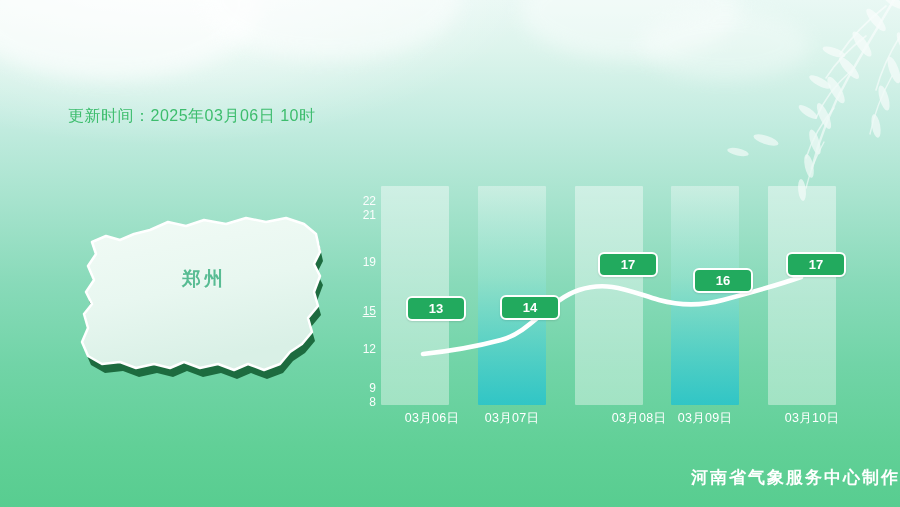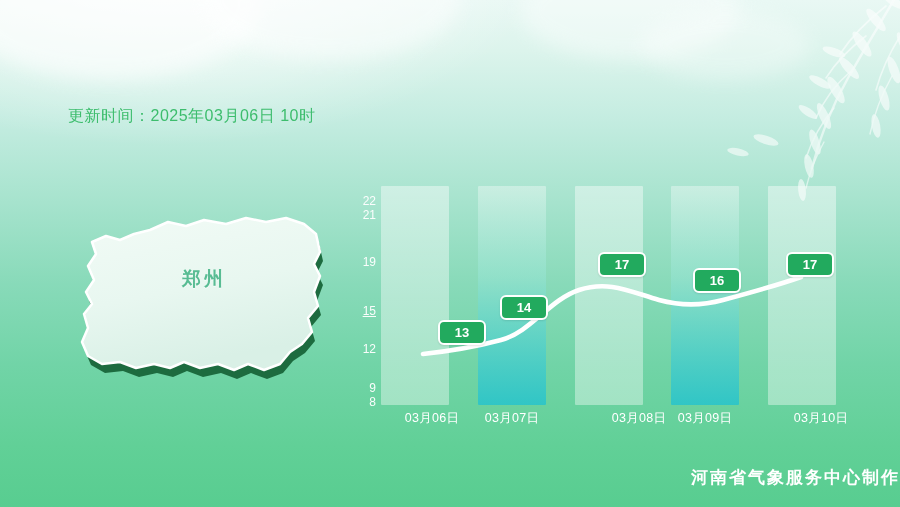--- a/index.html
+++ b/index.html
@@ -60,21 +60,21 @@
   .bar.light{background:linear-gradient(to bottom, rgba(255,255,255,.42) 0%, rgba(255,255,255,.40) 55%, rgba(255,255,255,.38) 100%);}
   .bar.accent{background:linear-gradient(to bottom, rgba(255,255,255,.36) 0%, rgba(150,229,214,.52) 42%, rgba(41,196,203,.88) 100%);}
 
   #yaxis{position:absolute;left:0;top:0;width:36px;height:225px;}
   .ytick{position:absolute;right:0;font-size:12px;color:#ffffff;line-height:12px;text-align:right;width:36px;opacity:.96;}
 
   #line-svg{position:absolute;left:41px;top:0;width:460px;height:230px;overflow:visible;}
 
   .badge{
     position:absolute;
-    min-width:18px;height:21px;padding:0 13px;
+    min-width:18px;height:21px;padding:0 19px;
     background:#22aa5e;border:2px solid #ffffff;border-radius:6px;
     color:#ffffff;font-size:13px;font-weight:bold;line-height:21px;text-align:center;
     box-shadow:0 1px 2px rgba(0,0,0,.10);
     white-space:nowrap;
   }
 
   #xaxis{position:absolute;left:41px;top:230px;width:460px;height:22px;}
   .xtick{position:absolute;top:0;width:68px;text-align:center;font-size:12.5px;color:#ffffff;letter-spacing:.3px;}
 
   
@@ -172,31 +172,31 @@
       <div class="bar accent" style="left:290px;"></div>
       <div class="bar light" style="left:387px;"></div>
     </div>
 
     <svg id="line-svg" viewBox="0 0 460 230" preserveAspectRatio="none">
       <path d="M42 174 C70 171 90 168 120 160 C150 152 168 120 198 110
                C228 100 250 112 278 120 C300 126 320 126 342 120
                C372 112 400 104 420 97" fill="none" stroke="#ffffff" stroke-width="4.6" stroke-linecap="round" stroke-linejoin="round"></path>
     </svg>
 
-    <div class="badge" style="left:66px;top:140px;margin-left:32px;">13</div>
+    <div class="badge" style="left:66px;top:116px;">13</div>
     <div class="badge" style="left:160px;top:115px;">14</div>
     <div class="badge" style="left:258px;top:72px;">17</div>
     <div class="badge" style="left:353px;top:88px;">16</div>
     <div class="badge" style="left:446px;top:72px;">17</div>
 
     <div id="xaxis">
       <div class="xtick" style="left:17px;">03月06日</div>
       <div class="xtick" style="left:97px;">03月07日</div>
       <div class="xtick" style="left:194px;margin-left:30px;">03月08日</div>
       <div class="xtick" style="left:290px;">03月09日</div>
-      <div class="xtick" style="left:406px;">03月10日</div>
+      <div class="xtick" style="left:397px;">03月10日</div>
     </div>
 
   </div>
 
   <div id="footer">河南省气象服务中心制作</div>
 
 </div>
 
 </body></html>

